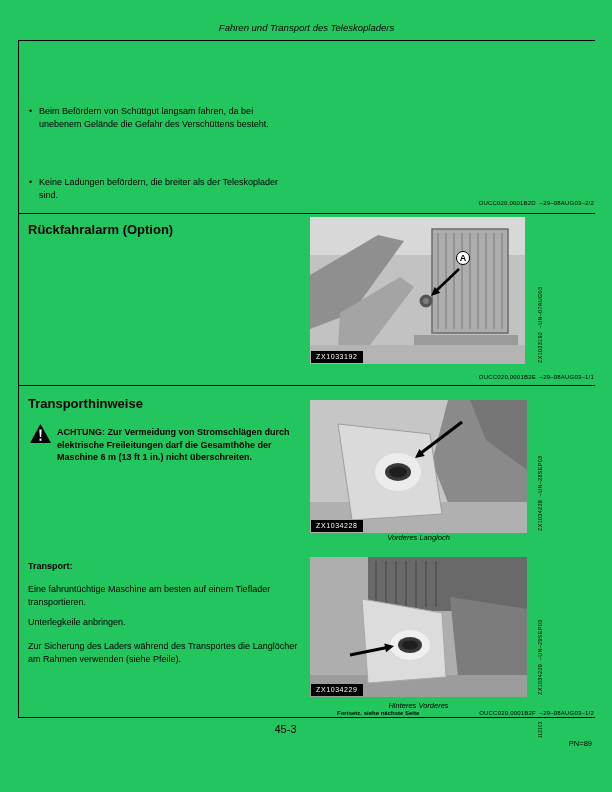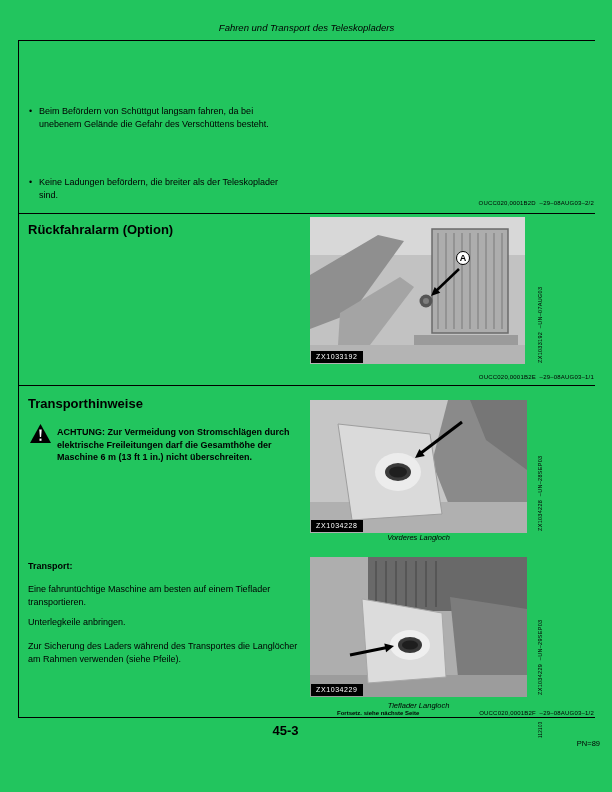--- a/index.html
+++ b/index.html
@@ -36,24 +36,24 @@
     font-size:5.5px; white-space:nowrap; letter-spacing:0.3px; }
 
   .callout-circle { position:absolute; width:14px; height:14px; border:1.5px solid #000;
     border-radius:50%; background:#fff; font-size:9px; font-weight:bold;
     text-align:center; line-height:12px; }
 
   .warning-icon { position:absolute; left:30px; top:424px; }
 
   .continue-note { position:absolute; left:337px; top:710px; font-size:6px; font-weight:bold; }
   .footer-page { position:absolute; left:18px; width:535px; top:723px; text-align:center;
-    font-weight:bold; font-size:13px; }
+    font-weight:normal; font-size:11px; }
   .print-code { position:absolute; left:538px; top:738px; transform:rotate(-90deg);
     transform-origin:left top; font-size:4.5px; letter-spacing:0.3px; }
-  .pn-code { position:absolute; right:12px; top:739px; font-size:7.5px; }
+  .pn-code { position:absolute; right:20px; top:739px; font-size:7.5px; }
 </style>
 </head>
 <body>
 
 <div class="page">
 
   <div class="rule-h" style="top:40px"></div>
   <div class="rule-h" style="top:213px"></div>
   <div class="rule-h" style="top:385px"></div>
   <div class="rule-h" style="top:717px"></div>
@@ -133,21 +133,21 @@
       <rect x="0" y="118" width="217" height="22" fill="#9c9c9c"></rect>
       <polygon points="52,42 132,56 136,120 58,126" fill="#dcdcdc" stroke="#a8a8a8" stroke-width="1"></polygon>
       <ellipse cx="100" cy="88" rx="20" ry="15" fill="#efefef"></ellipse>
       <ellipse cx="100" cy="88" rx="12" ry="8" fill="#383838"></ellipse>
       <ellipse cx="100" cy="88" rx="8" ry="4.5" fill="#1e1e1e"></ellipse>
       <line x1="40" y1="98" x2="77" y2="90.5" stroke="#000" stroke-width="3"></line>
       <polygon points="84,89 76.1,95.2 74.3,86.4" fill="#000"></polygon>
     </svg>
   </div>
   <div class="photo-label" style="left:311px; top:684px">ZX1034229</div>
-  <div class="photo-caption" style="left:310px; top:701px">Tieflader Langloch</div>
+  <div class="photo-caption" style="left:310px; top:701px">Hinteres Vorderes</div>
   <div class="side-code" style="left:537px; top:695px">ZX1034229&nbsp;&nbsp;–UN–29SEP03</div>
 
   <div class="continue-note">Fortsetz. siehe nächste Seite</div>
   <div class="refcode" style="top:710px">OUCC020,0001B2F&nbsp;&nbsp;–29–08AUG03–1/2</div>
 
   <div class="footer-page">45-3</div>
   <div class="print-code">112103</div>
   <div class="pn-code">PN=89</div>
 
 </div>

